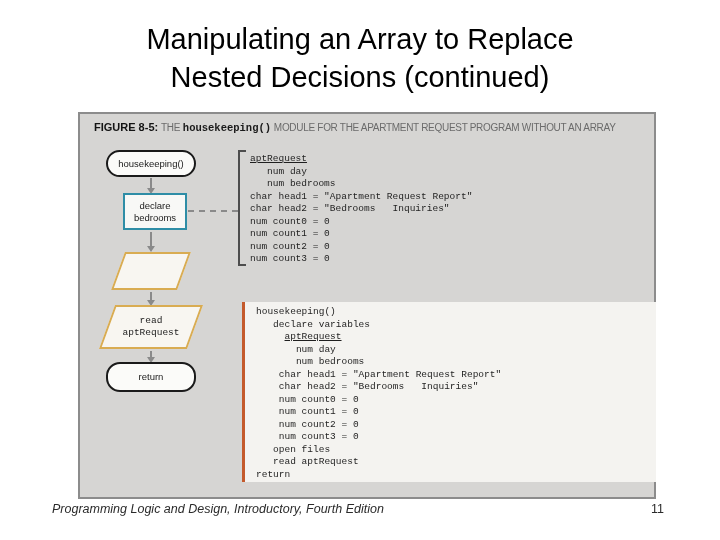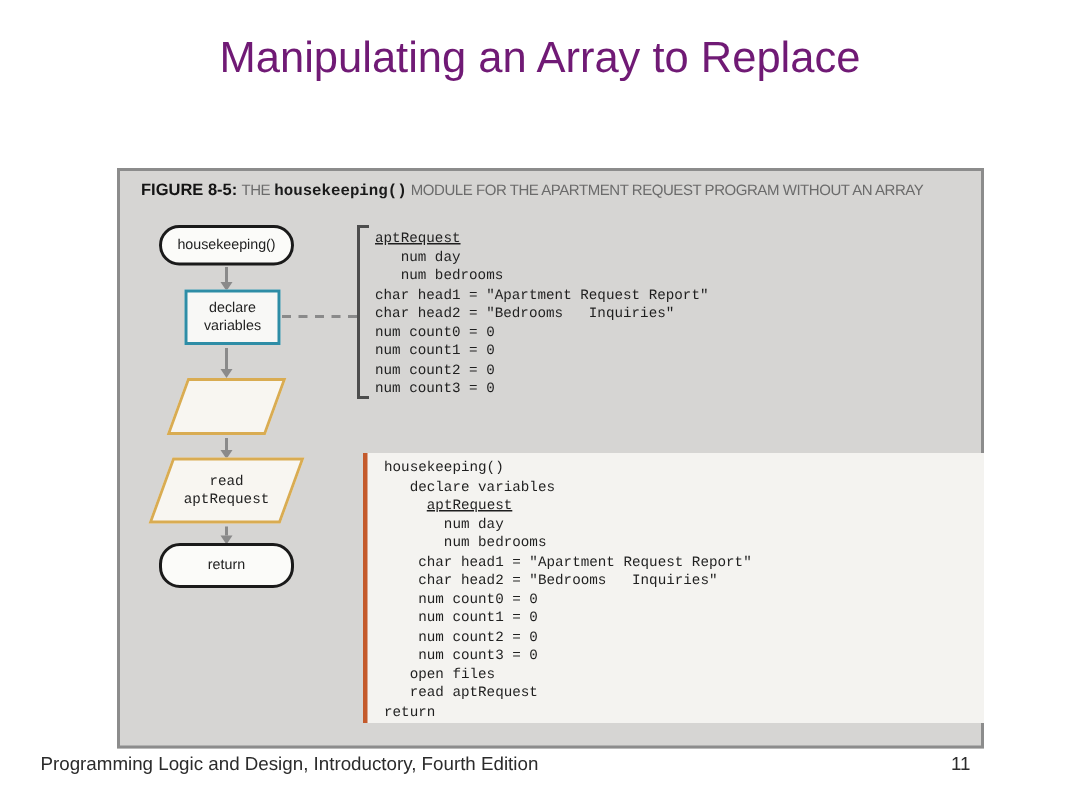--- a/index.html
+++ b/index.html
@@ -3,21 +3,21 @@
 <meta charset="utf-8">
 <style>
   html,body{margin:0;padding:0;}
   body{
     width:720px;height:540px;position:relative;background:#ffffff;
     font-family:"Liberation Sans", sans-serif;overflow:hidden;
   }
   
   .slide-title{
     position:absolute;top:20px;left:0;width:720px;text-align:center;
-    color:#701a75;font-size:29px;line-height:38px;font-weight:400;
+    color:#000000;font-size:29px;line-height:38px;font-weight:400;
     letter-spacing:0px;
   }
   
   .figure-panel{
     position:absolute;left:78px;top:112px;width:578px;height:387px;
     background:#d6d5d3;border:2px solid #8c8c8c;box-sizing:border-box;
   }
   .figure-caption{
     position:absolute;left:14px;top:7px;width:556px;white-space:nowrap;
     font-size:10px;color:#6b6b6b;
@@ -77,48 +77,49 @@
   .decl-code{position:absolute;left:170px;top:39px;}
   .pseudo-block{
     position:absolute;left:162px;top:188px;width:414px;height:180px;
     background:#f4f3f0;border-left:3px solid #c45a2c;box-sizing:border-box;
   }
   .pseudo-code{position:absolute;left:11px;top:4px;}
   
   .footer{
     position:absolute;left:0;top:502px;width:720px;font-size:12.5px;color:#2b2b2b;
   }
-  .footer-text{position:absolute;left:27px;}
-  .page-number{position:absolute;right:73px;}
+  .footer-text{position:absolute;left:52px;font-style:italic;}
+  .page-number{position:absolute;right:56px;}
 </style>
 </head>
 <body>
 
 <div class="slide-title">
   <div>Manipulating an Array to Replace</div>
+  <div>Nested Decisions (continued)</div>
 </div>
 
 <div class="figure-panel">
 
   <div class="figure-caption">
     <span class="cap-label">FIGURE 8-5:</span>
     <span class="cap-plain">THE</span>
     <span class="cap-code">housekeeping()</span>
     <span class="cap-plain">MODULE FOR THE APARTMENT REQUEST PROGRAM WITHOUT AN ARRAY</span>
   </div>
 
   <div class="terminal terminal-top">
     <div class="fc-label">housekeeping()</div>
   </div>
 
   <div class="arrow arrow-1"></div>
 
   <div class="process">
     <div class="fc-label">declare
-variables</div>
+bedrooms</div>
   </div>
 
   <div class="arrow arrow-2"></div>
 
   <div class="io io-open">
     <div class="io-shape"></div>
   </div>
 
   <div class="arrow arrow-3"></div>
 

